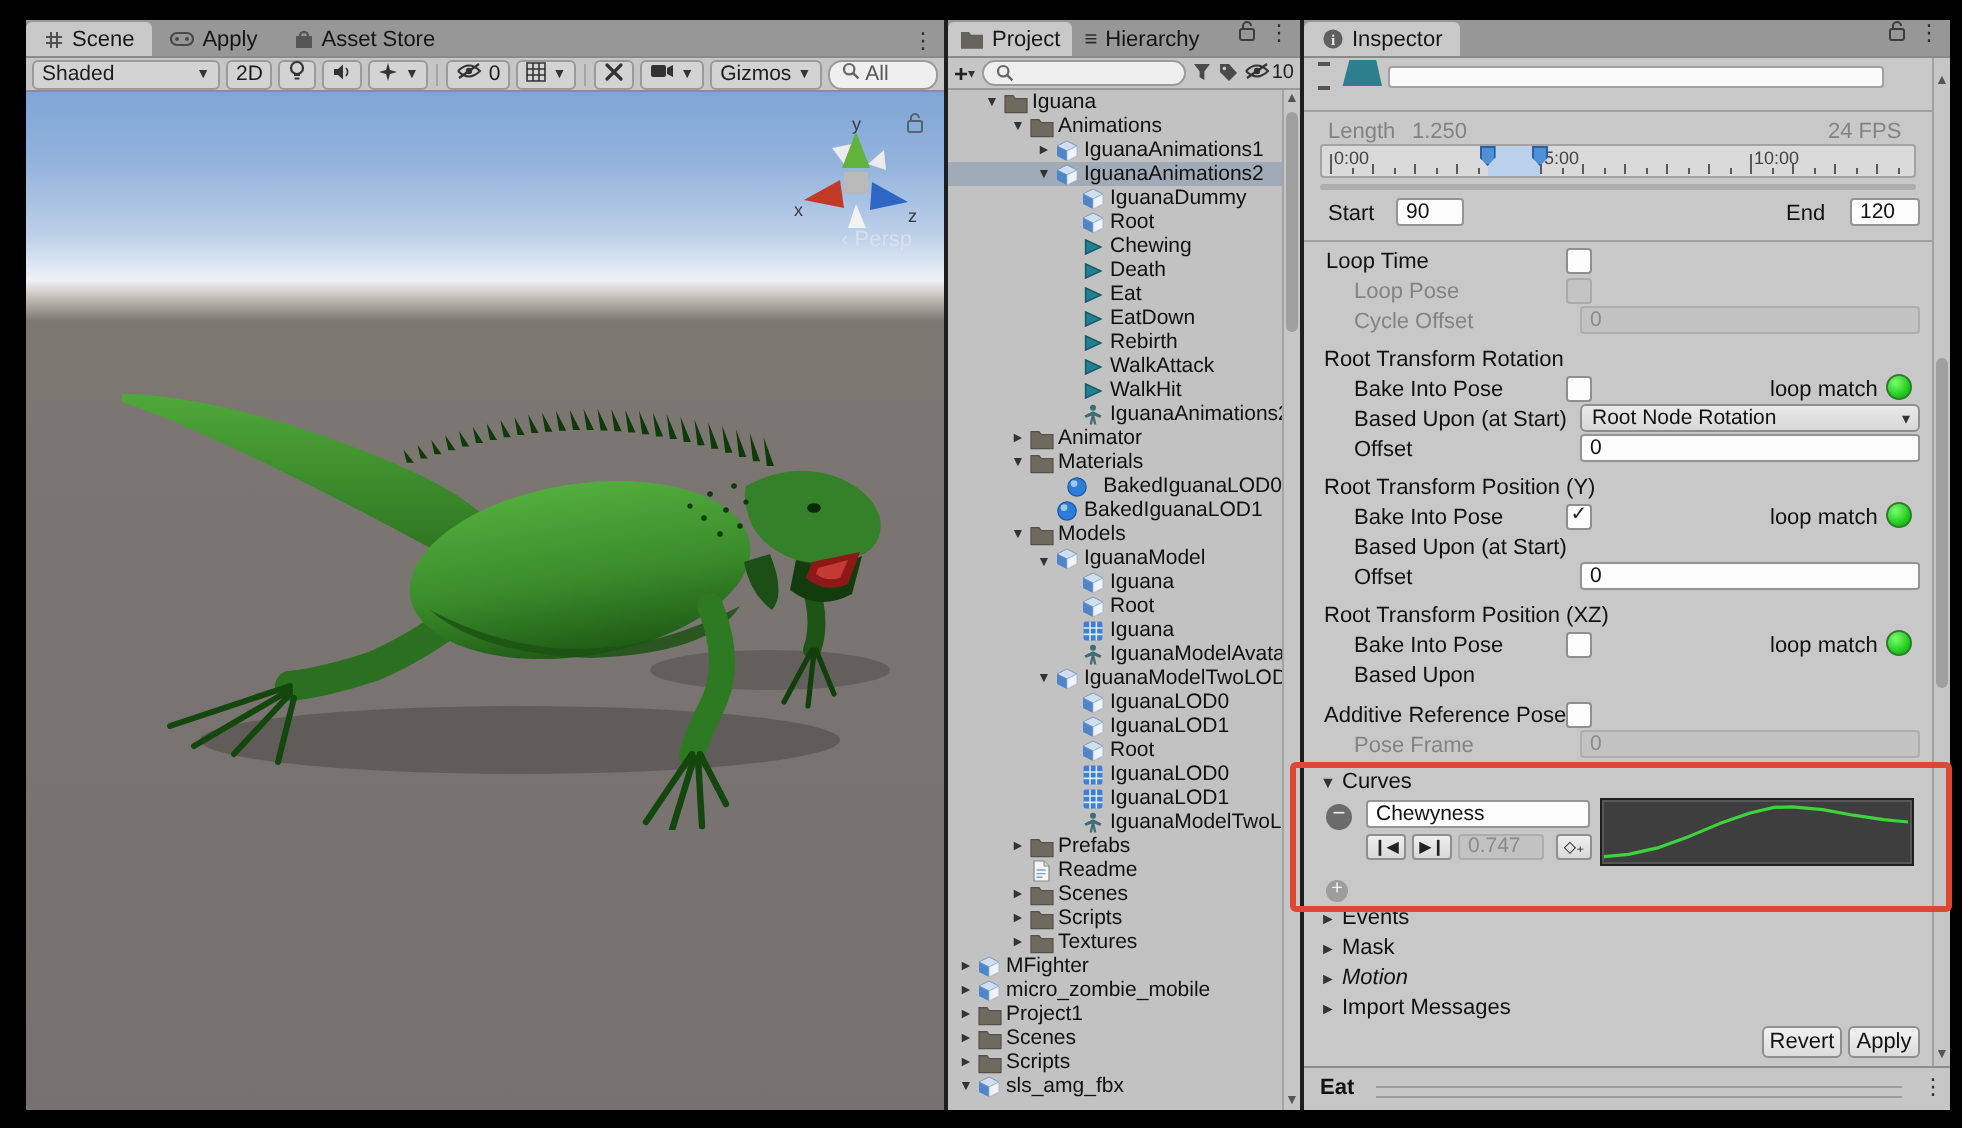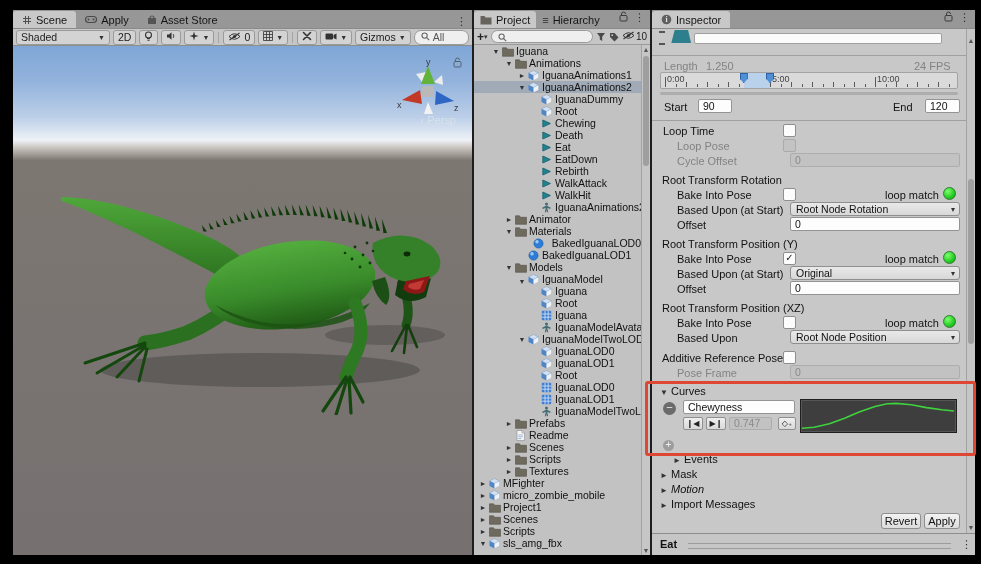--- a/index.html
+++ b/index.html
@@ -847,31 +847,29 @@
     <div class="idrop" style="left:138px;top:192px;width:170px;">Root Node Rotation</div>
     <span class="ilabel" style="left:25px;top:209px;">Offset</span>
     <div class="ifield" style="left:138px;top:207px;width:170px;">0</div>
 
     <span class="ilabel" style="left:10px;top:228px;">Root Transform Position (Y)</span>
     <span class="ilabel" style="left:25px;top:243px;">Bake Into Pose</span>
     <div class="icheck" style="left:131px;top:242px;">✓</div>
     <span class="ilabel" style="left:233px;top:243px;">loop match</span>
     <div class="dot" style="left:291px;top:241px;"></div>
     <span class="ilabel" style="left:25px;top:258px;">Based Upon (at Start)</span>
-    <div class="idrop" style="left:138px;top:256px;width:170px;">Original</div>
     <span class="ilabel" style="left:25px;top:273px;">Offset</span>
     <div class="ifield" style="left:138px;top:271px;width:170px;">0</div>
 
     <span class="ilabel" style="left:10px;top:292px;">Root Transform Position (XZ)</span>
     <span class="ilabel" style="left:25px;top:307px;">Bake Into Pose</span>
     <div class="icheck" style="left:131px;top:306px;"></div>
     <span class="ilabel" style="left:233px;top:307px;">loop match</span>
     <div class="dot" style="left:291px;top:305px;"></div>
     <span class="ilabel" style="left:25px;top:322px;">Based Upon</span>
-    <div class="idrop" style="left:138px;top:320px;width:170px;">Root Node Position</div>
 
     <span class="ilabel" style="left:10px;top:342px;">Additive Reference Pose</span>
     <div class="icheck" style="left:131px;top:341px;"></div>
     <span class="ilabel igray" style="left:25px;top:357px;">Pose Frame</span>
     <div class="ifield dis" style="left:138px;top:355px;width:170px;">0</div>
 
     <div class="fold" style="left:8px;top:375px;"><span class="fa">▼</span><span>Curves</span></div>
     <div class="roundbtn" style="left:11px;top:392px;width:13px;height:13px;background:#6b6b6b;color:#efefef;font-size:11px;line-height:11px;">−</div>
     <div class="ifield" style="left:31px;top:390px;width:112px;">Chewyness</div>
     <div id="minibtns">
@@ -880,21 +878,21 @@
       <div class="ifield dis" style="left:77px;top:407px;width:43px;height:13px;line-height:11px;">0.747</div>
       <div class="mb" style="left:126px;top:407px;width:18px;">◇₊</div>
     </div>
     <div id="curvebox">
       <svg id="curvesvg" width="155" height="32" viewBox="0 0 155 32">
           <polyline points="1.0,28.3 13.2,27.2 28.4,23.8 43.6,18.2 58.8,11.8 74.0,6.5 86.1,3.7 95.2,3.4 110.4,4.8 125.6,7.6 140.8,9.8 153.0,11.0" fill="none" stroke="#3fd23f" stroke-width="1.6" stroke-linejoin="round"></polyline>
         </svg>
     </div>
     <div class="roundbtn" style="left:11px;top:430px;width:11px;height:11px;background:#9d9d9d;color:#f2f2f2;font-size:10px;line-height:10px;">+</div>
 
-    <div class="fold" style="left:8px;top:443px;margin-left:13px;"><span class="fa">►</span><span>Events</span></div>
+    <div class="fold" style="left:8px;top:443px;"><span class="fa">►</span><span>Events</span></div>
     <div class="fold" style="left:8px;top:458px;"><span class="fa">►</span><span>Mask</span></div>
     <div class="fold" style="left:8px;top:473px;font-style:italic;"><span class="fa">►</span><span>Motion</span></div>
     <div class="fold" style="left:8px;top:488px;"><span class="fa">►</span><span>Import Messages</span></div>
 
     <div class="ibtn" style="left:229px;top:503px;width:40px;">Revert</div>
     <div class="ibtn" style="left:272px;top:503px;width:36px;">Apply</div>
 
     <div class="sbar" style="right:0;top:19px;bottom:22px;">
       <span class="sarrow" style="top:8px;">▲</span>
       <div class="sthumb" style="top:150px;height:165px;"></div>

